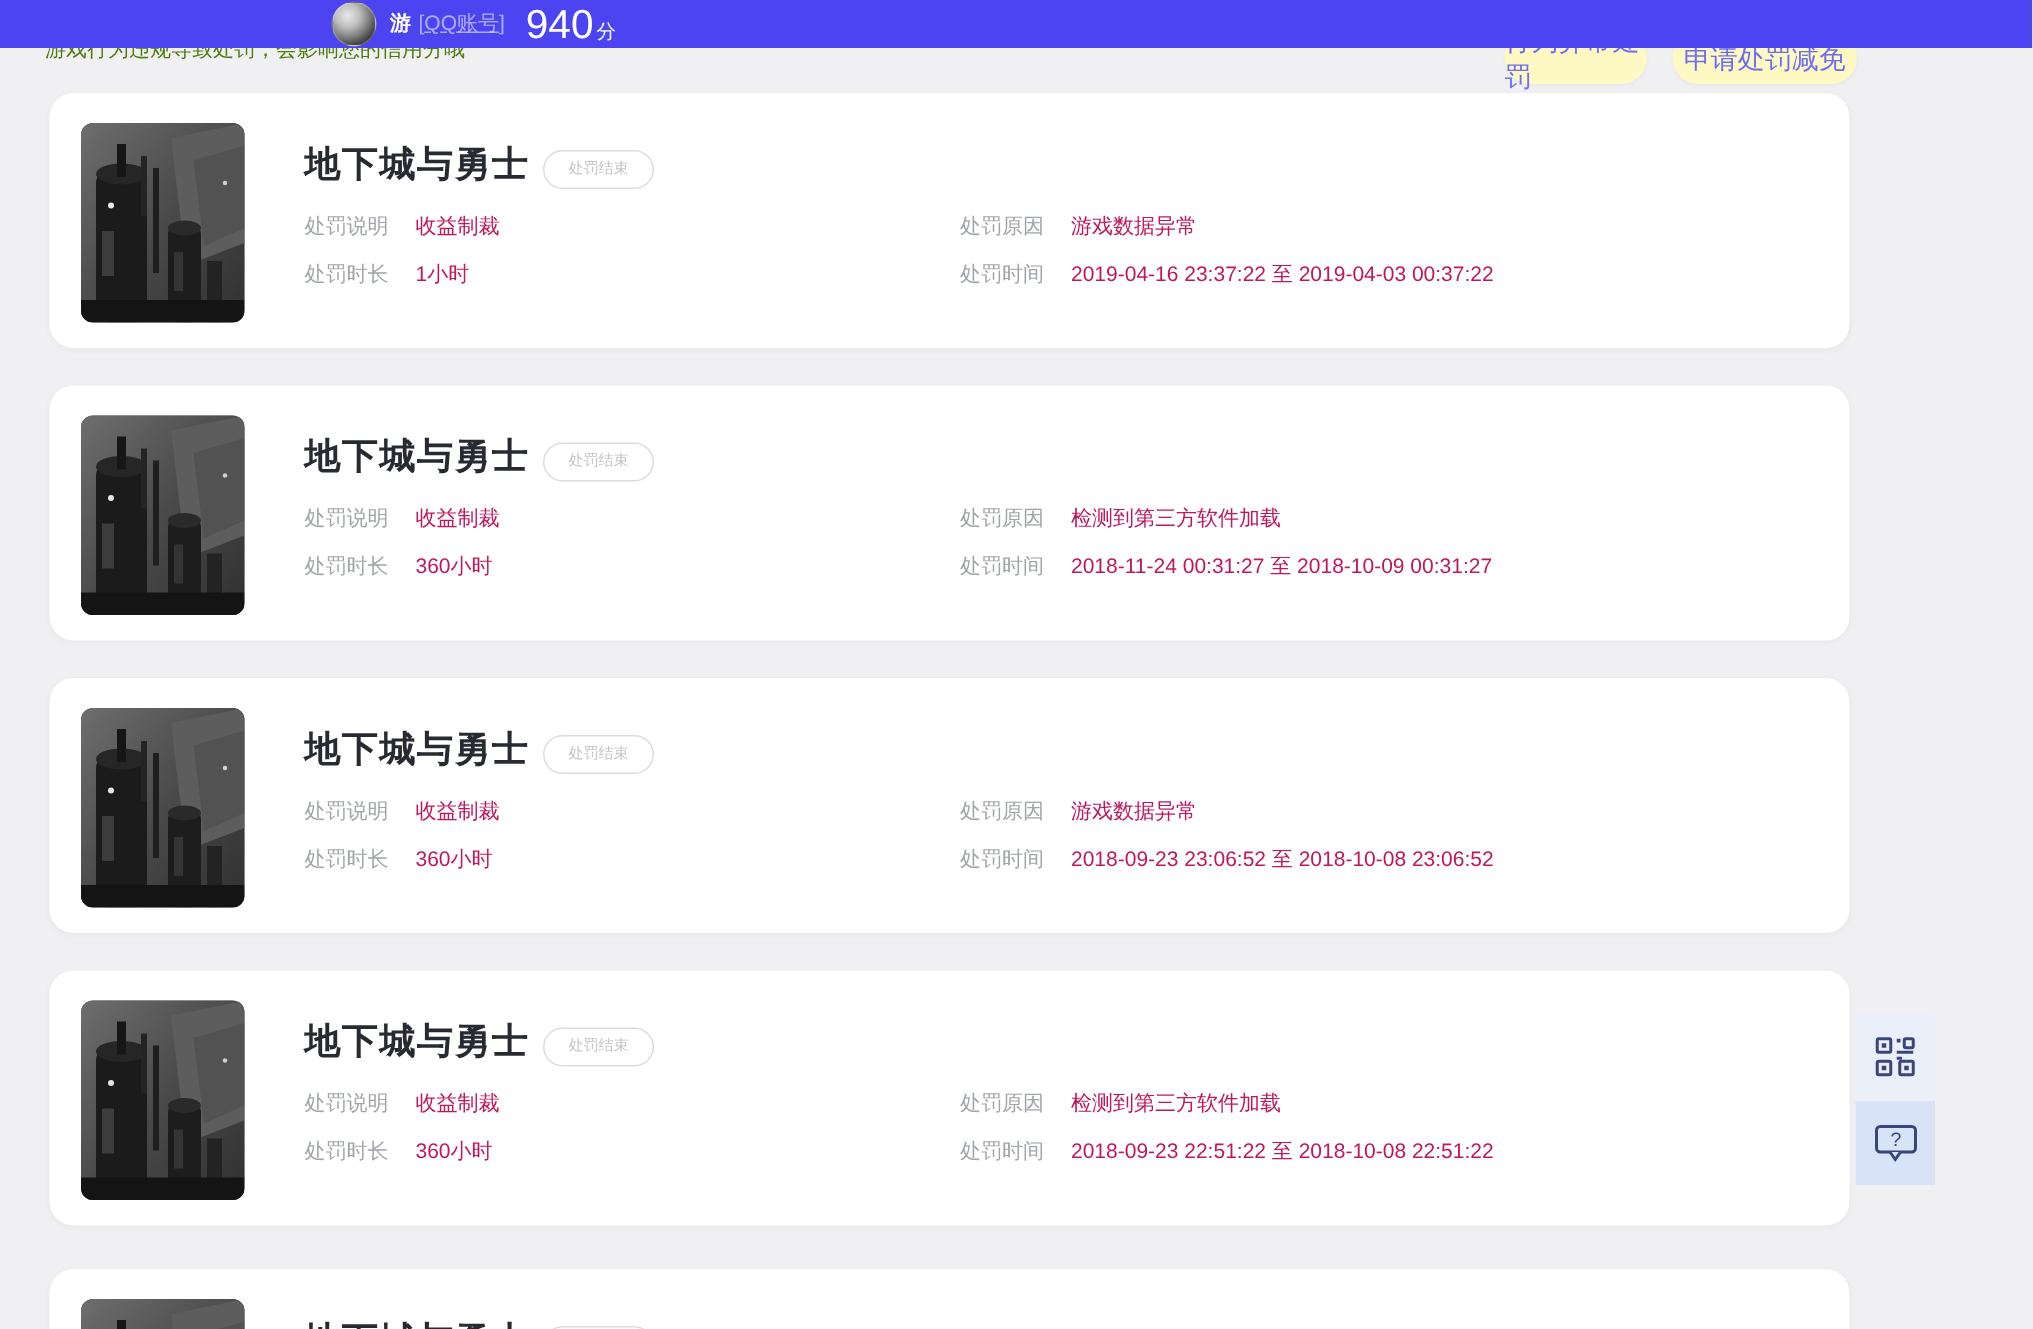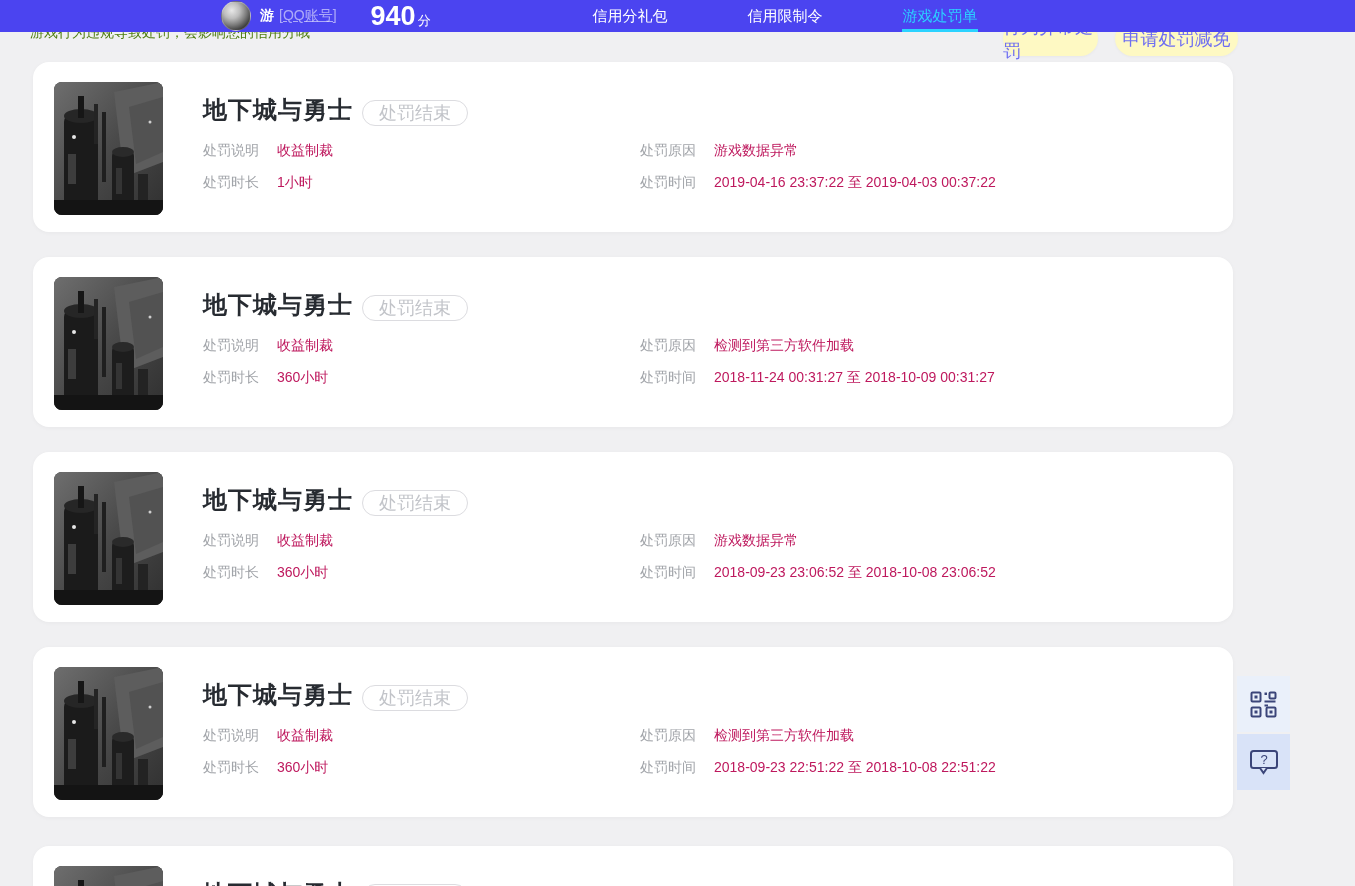--- a/index.html
+++ b/index.html
@@ -7,21 +7,21 @@
 
   
   .header{position:absolute;top:0;left:0;width:100%;height:32px;background:#4b44f0;z-index:10;}
   .user-strip{position:absolute;left:221px;top:0;height:32px;display:flex;align-items:center;}
   .avatar{width:30px;height:30px;border-radius:50%;flex:none;
           background:radial-gradient(circle at 35% 30%, #e8e8e8 0%, #bdbdbd 30%, #7c7c7c 55%, #242424 85%);
           border:1px solid rgba(255,255,255,.25);box-sizing:border-box;}
   .user-name{color:#ffffff;font-size:14px;font-weight:bold;margin-left:9px;}
   .user-account{color:rgba(255,255,255,.55);font-size:14px;margin-left:5px;text-decoration:underline;}
   .score-wrap{display:flex;align-items:baseline;margin-left:14px;}
-  .score{color:#ffffff;font-size:27px;font-weight:bold;line-height:32px;margin-left:20px;}
+  .score{color:#ffffff;font-size:27px;font-weight:normal;line-height:32px;}
   .score-unit{color:#ffffff;font-size:13px;margin-left:2px;}
 
   .tabs{position:absolute;left:592px;top:0;height:32px;display:flex;gap:79px;}
   .tab{position:relative;width:76px;height:32px;line-height:32px;text-align:center;
        color:#ffffff;font-size:15px;cursor:pointer;white-space:nowrap;}
   .tab.active{color:#2bd2ff;}
   .tab.active::after{content:"";position:absolute;left:0;right:0;bottom:0;height:3px;background:#2bd2ff;}
 
   
   .notice{position:absolute;left:30px;top:24px;font-size:14px;color:#4d7c0f;z-index:5;}
@@ -30,21 +30,21 @@
                z-index:5;box-shadow:0 1px 3px rgba(0,0,0,.04);cursor:pointer;}
   .pill-1{left:1003px;width:95px;}
   .pill-2{left:1115px;width:123px;}
 
   
   .card{position:absolute;left:33px;width:1200px;height:170px;background:#ffffff;border-radius:16px;
         box-shadow:0 1px 4px rgba(0,0,0,.04);}
   .thumb{position:absolute;left:21px;top:20px;width:109px;height:133px;border-radius:8px;overflow:hidden;background:#2c2c2c;}
   .card-title{position:absolute;left:170px;top:33px;font-size:24px;font-weight:bold;color:#272b31;line-height:30px;letter-spacing:1px;}
   .badge{position:absolute;left:329px;top:38px;height:24px;line-height:24px;padding:0 16px;
-         border:1px solid #dcdce0;border-radius:13px;color:#c2c4c9;font-size:18px;background:#fff;white-space:nowrap;}
+         border:1px solid #dcdce0;border-radius:13px;color:#c2c4c9;font-size:10px;background:#fff;white-space:nowrap;}
   .fields{position:absolute;left:170px;top:81px;display:grid;grid-template-columns:437px auto;row-gap:17px;font-size:14px;}
   .field{display:flex;line-height:15px;}
   .field .lbl{color:#a1a4a9;width:58px;flex:none;}
   .field .val{color:#be185d;margin-left:16px;white-space:nowrap;}
 
   
   .float-btn{position:absolute;left:1237px;width:53px;height:56px;display:flex;align-items:center;
              justify-content:center;cursor:pointer;}
   .float-qr{top:676px;background:#eaf0fa;}
   .float-help{top:734px;background:#d9e3f8;}
@@ -66,25 +66,20 @@
 
   <div class="header">
     <div class="user-strip">
       <div class="avatar"></div>
       <span class="user-name">游</span>
       <span class="user-account">[QQ账号]</span>
       <span class="score-wrap">
         <span class="score">940</span>
         <span class="score-unit">分</span>
       </span>
-    </div>
-    <div class="tabs">
-      <div class="tab">信用分礼包</div>
-      <div class="tab">信用限制令</div>
-      <div class="tab active">游戏处罚单</div>
     </div>
   </div>
 
   <div>
       <div class="card" style="top: 62px;">
     <div class="thumb">
       <svg width="109" height="133" viewBox="0 0 109 133" preserveAspectRatio="none">
         <defs>
           <linearGradient id="bgGrad" x1="0" y1="0" x2="1" y2="1">
             <stop offset="0" stop-color="#6e6e6e"></stop>

